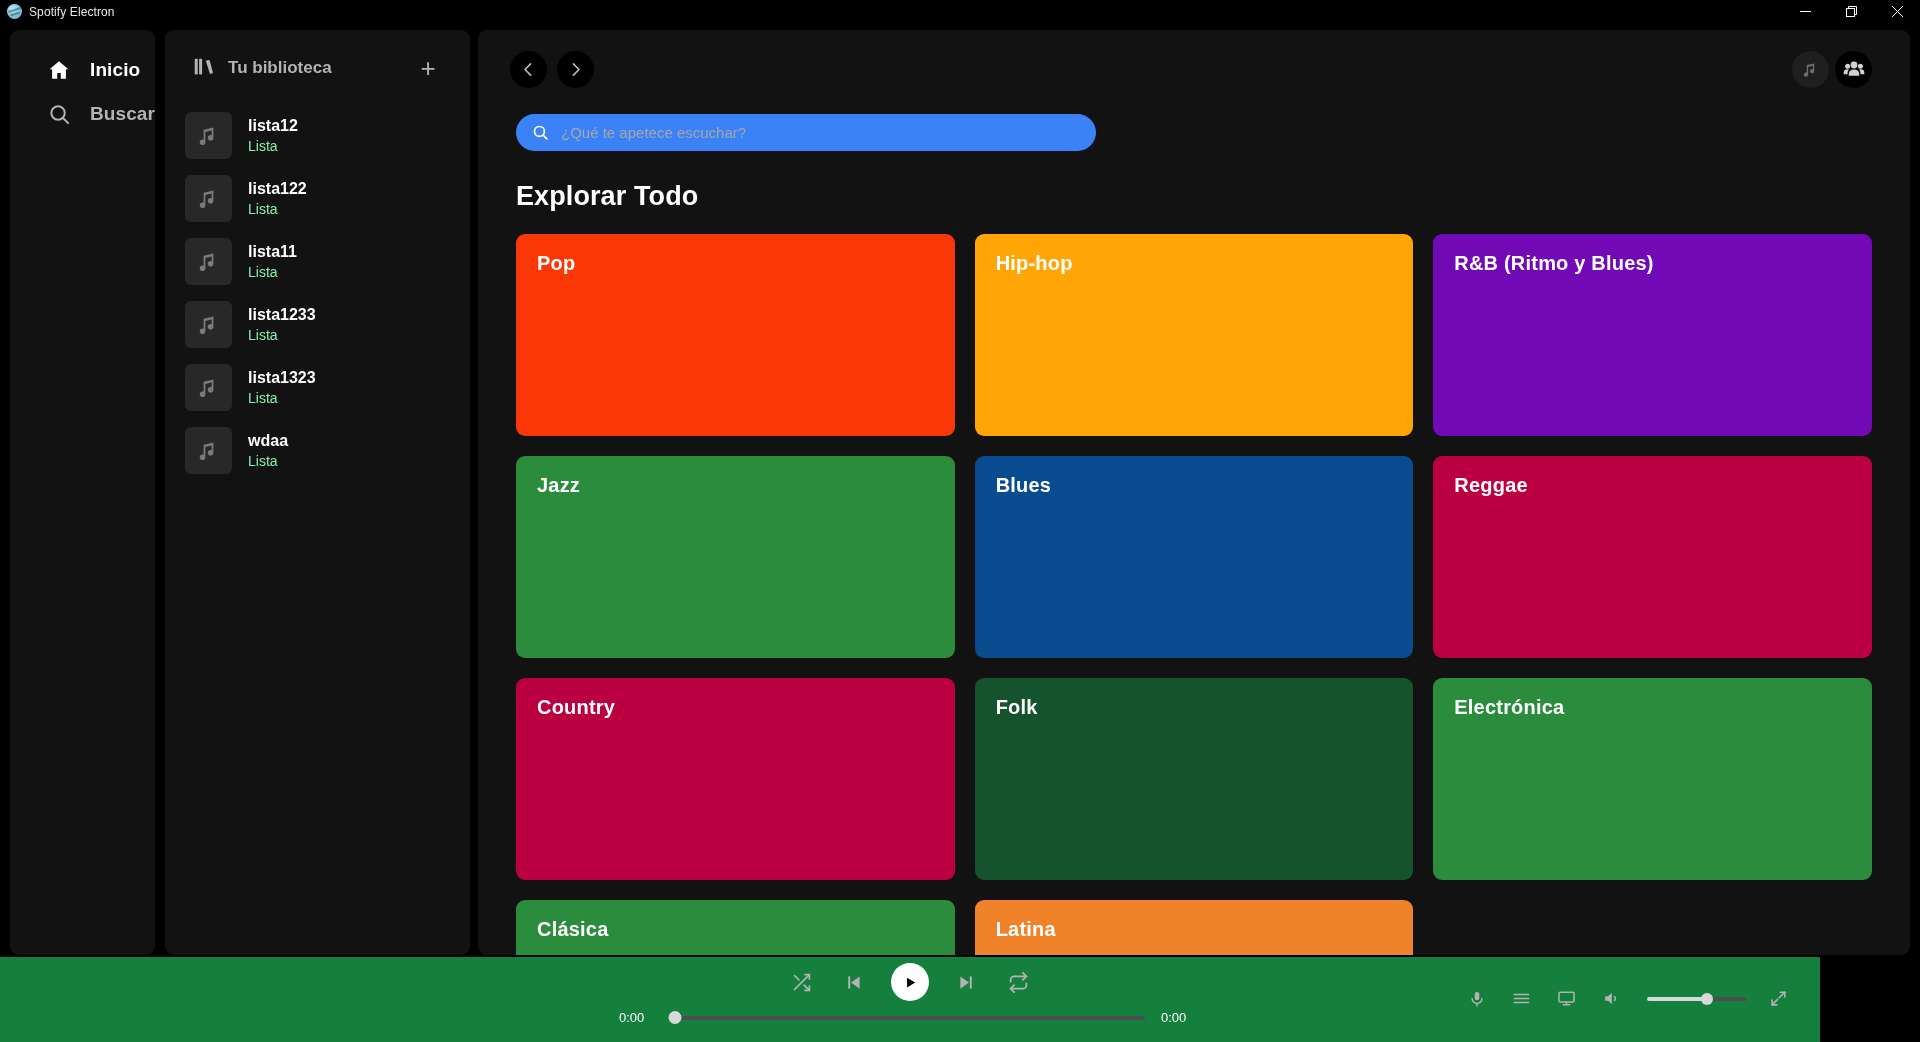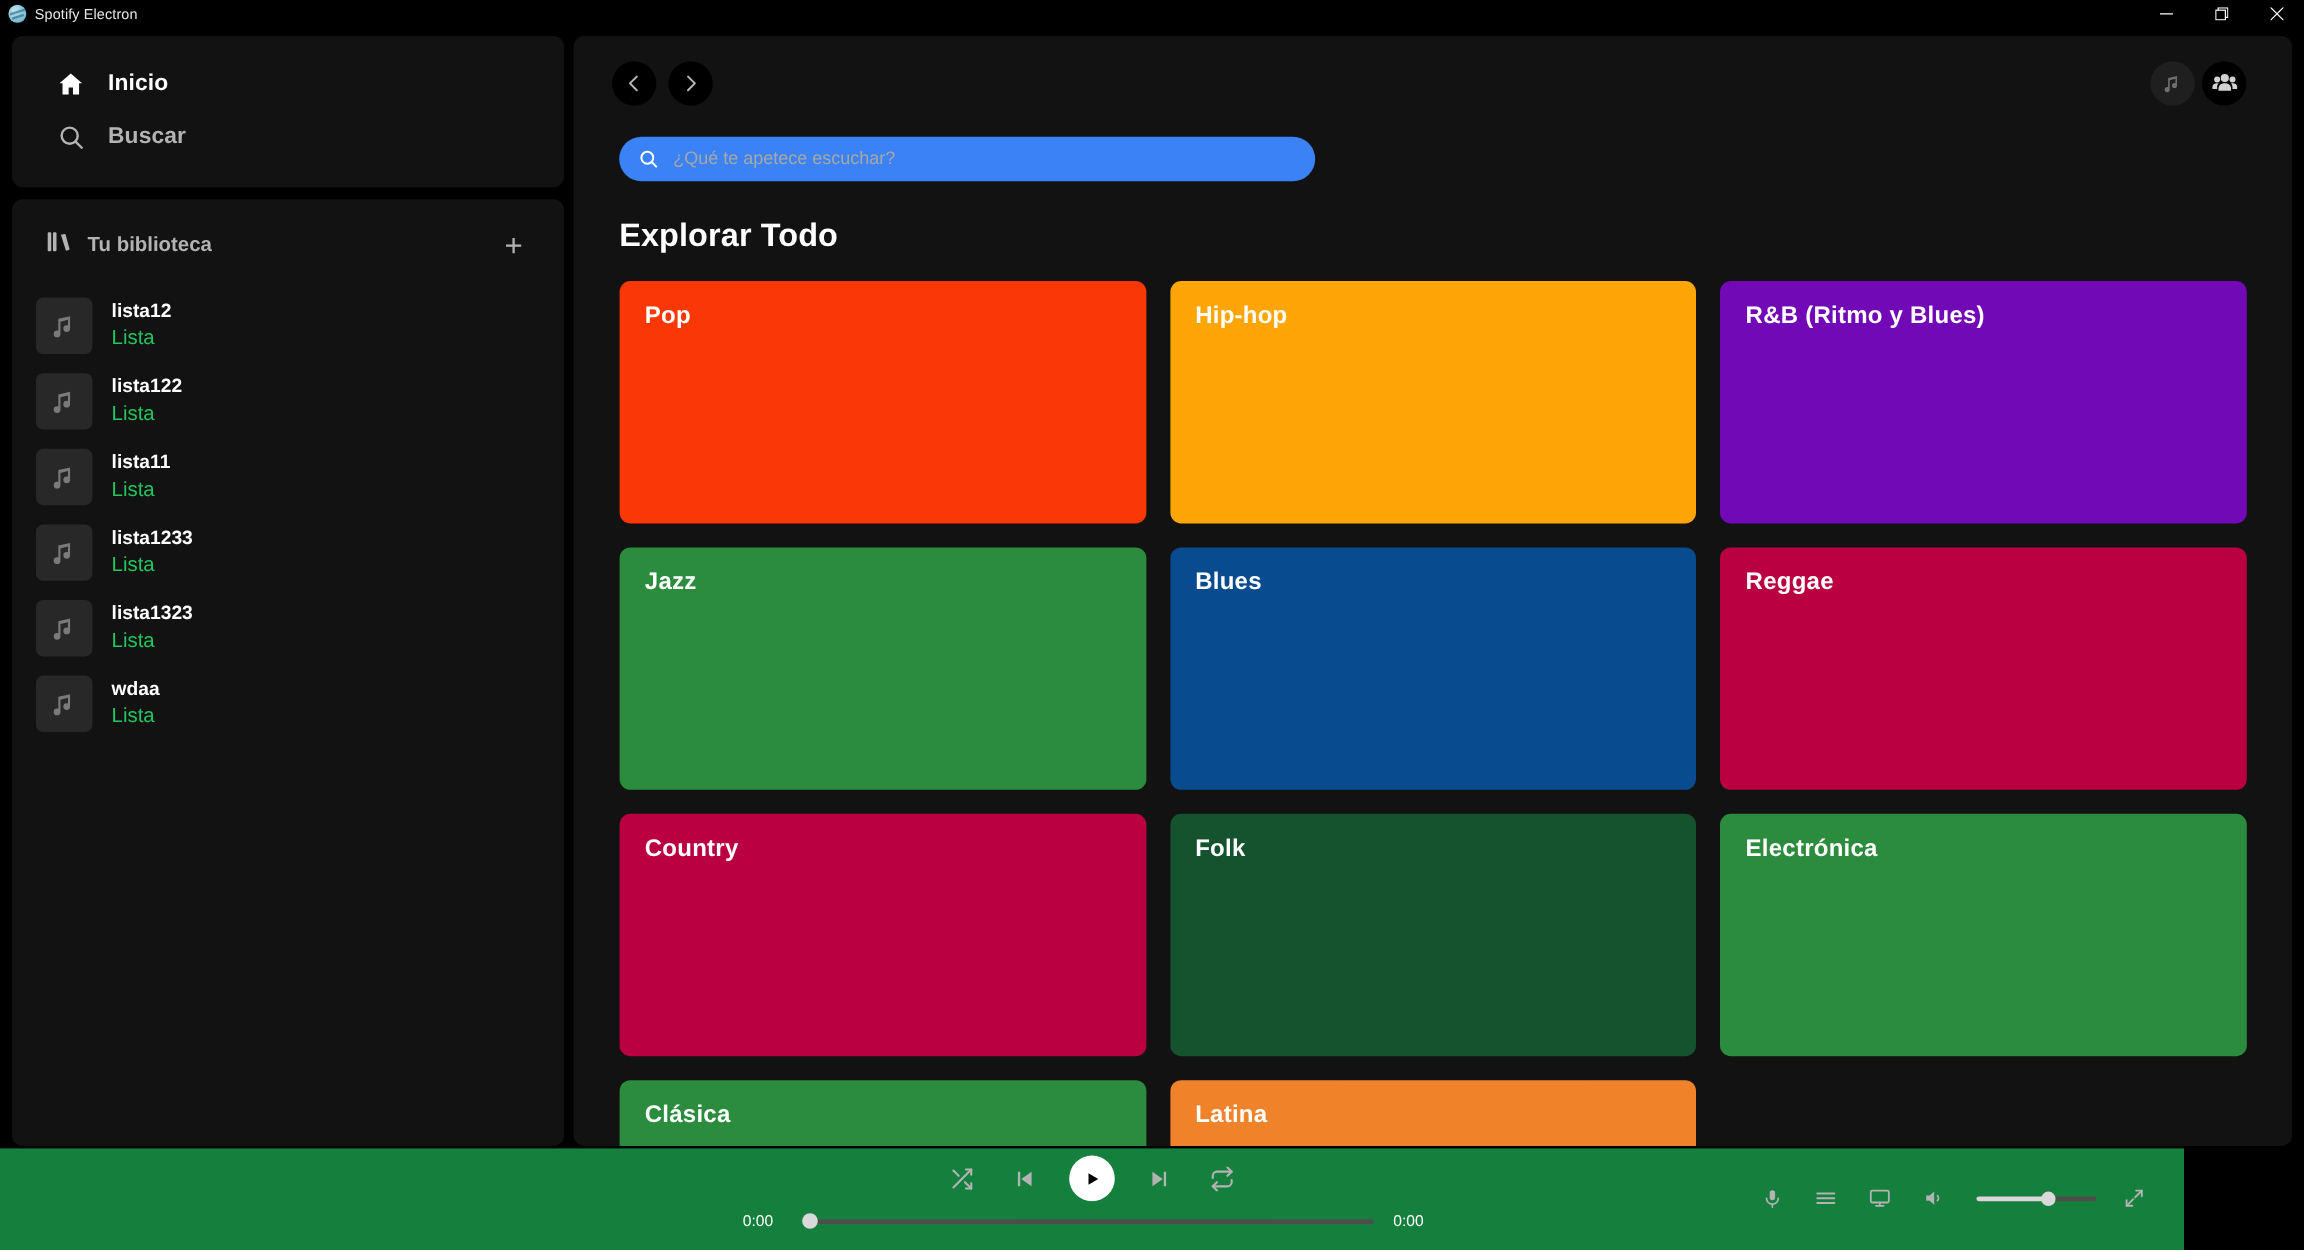--- a/index.html
+++ b/index.html
@@ -43,21 +43,21 @@
   .shell {
     position: absolute; top: 23px; left: 0;
     width: 1920px; height: 1019px;
     background: #000000;
   }
 
   
   .sidebar {
     position: absolute; left: 10px; top: 7px;
     width: 460px; height: 925px;
-    display: flex; flex-direction: column; gap: 10px;
+    display: flex; flex-direction: row; gap: 10px;
   }
   .nav-card {
     background: #121212; border-radius: 9px;
     padding: 18px 0 20px 0;
   }
   .nav-item {
     display: flex; align-items: center; gap: 18px;
     height: 44px; padding: 0 0 0 36px;
     color: #b3b3b3; cursor: pointer;
   }
@@ -90,21 +90,21 @@
     padding: 8px 10px; border-radius: 6px; cursor: pointer;
   }
   .playlist-cover {
     width: 47px; height: 47px; border-radius: 6px;
     background: #282828; flex: none;
     display: flex; align-items: center; justify-content: center;
     color: #7a7a7a;
   }
   .playlist-meta { display: flex; flex-direction: column; gap: 3px; min-width: 0; }
   .playlist-name { font-size: 16px; font-weight: 700; color: #ffffff; white-space: nowrap; }
-  .playlist-type { font-size: 17px; color: #22c55e; white-space: nowrap; }
+  .playlist-type { font-size: 14px; color: #86efac; white-space: nowrap; }
 
   
   .main {
     position: absolute; left: 478px; top: 7px;
     width: 1432px; height: 925px;
     background: #121212; border-radius: 9px;
     overflow: hidden;
   }
   .main-topbar {
     height: 78px; display: flex; align-items: center;

